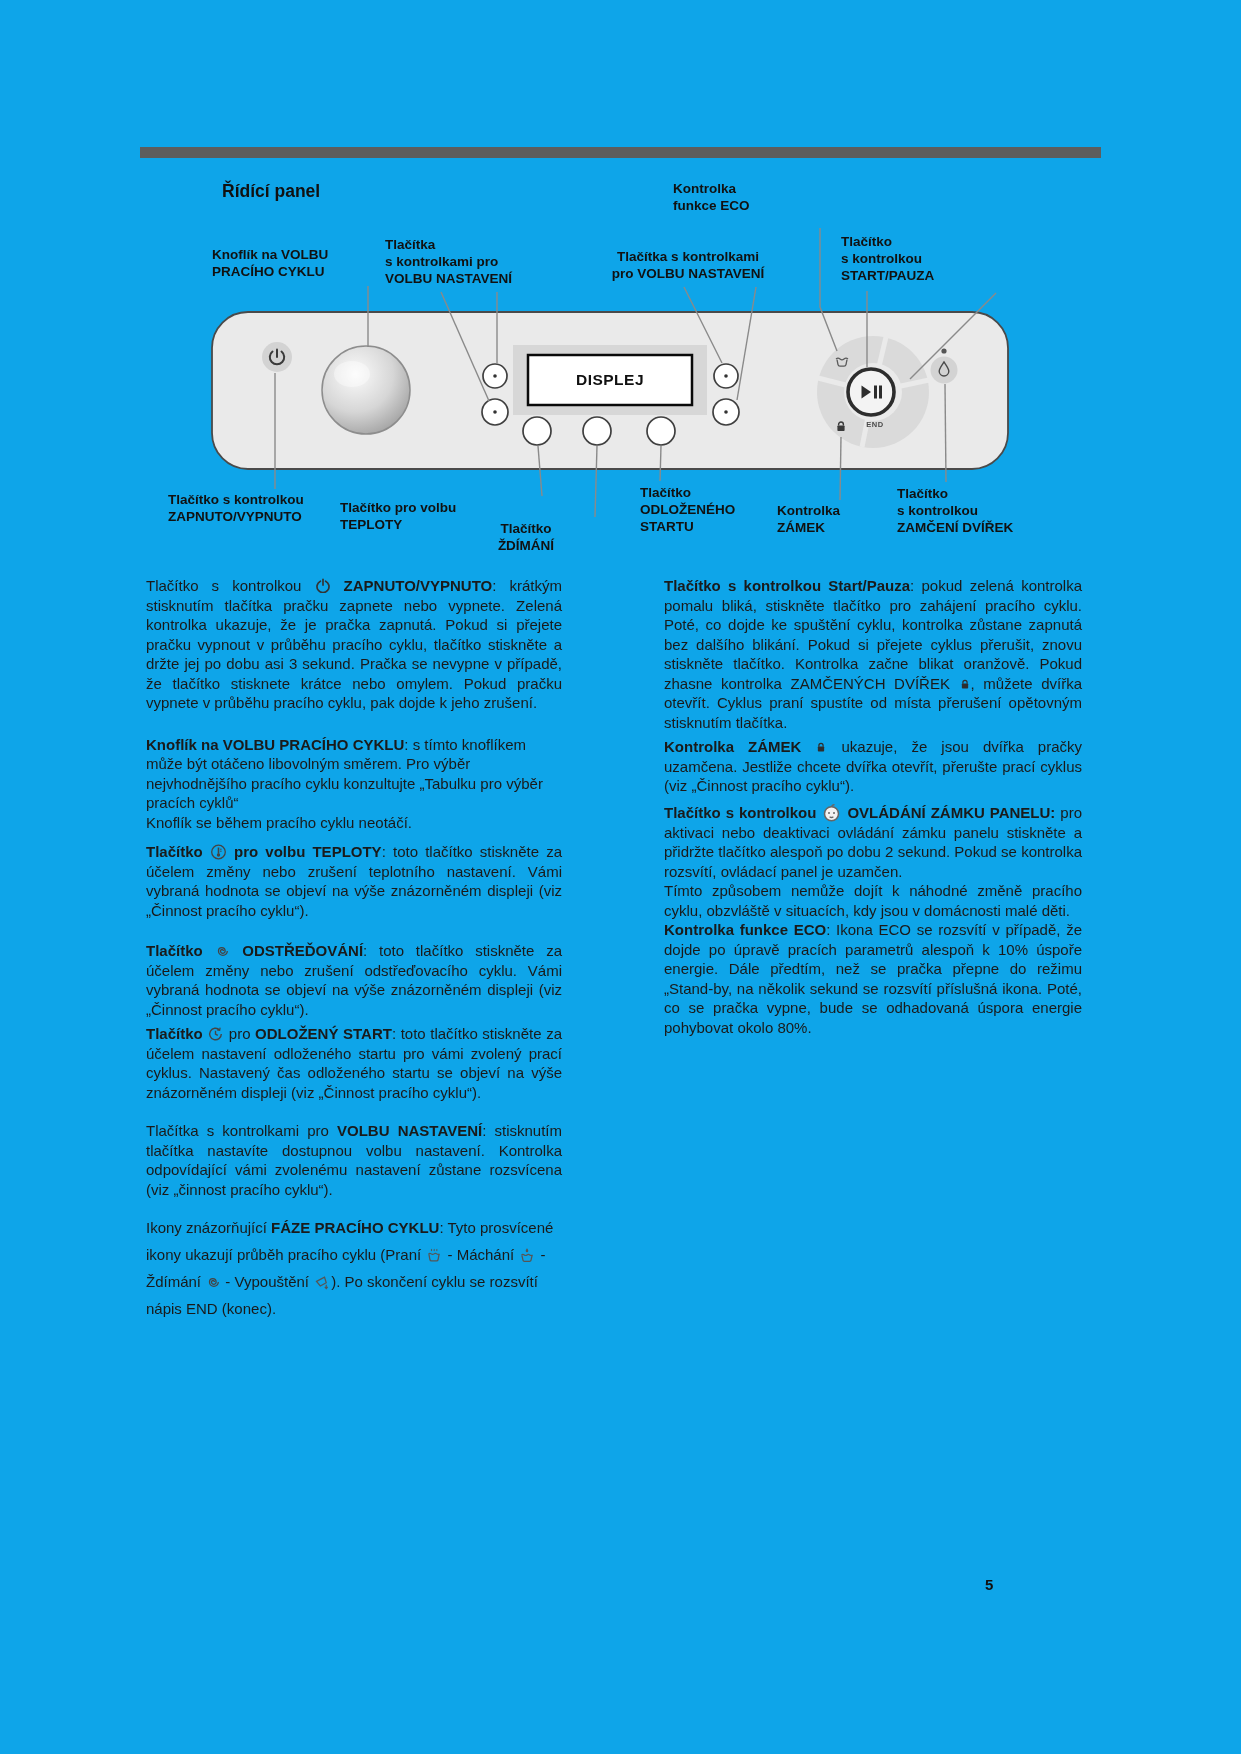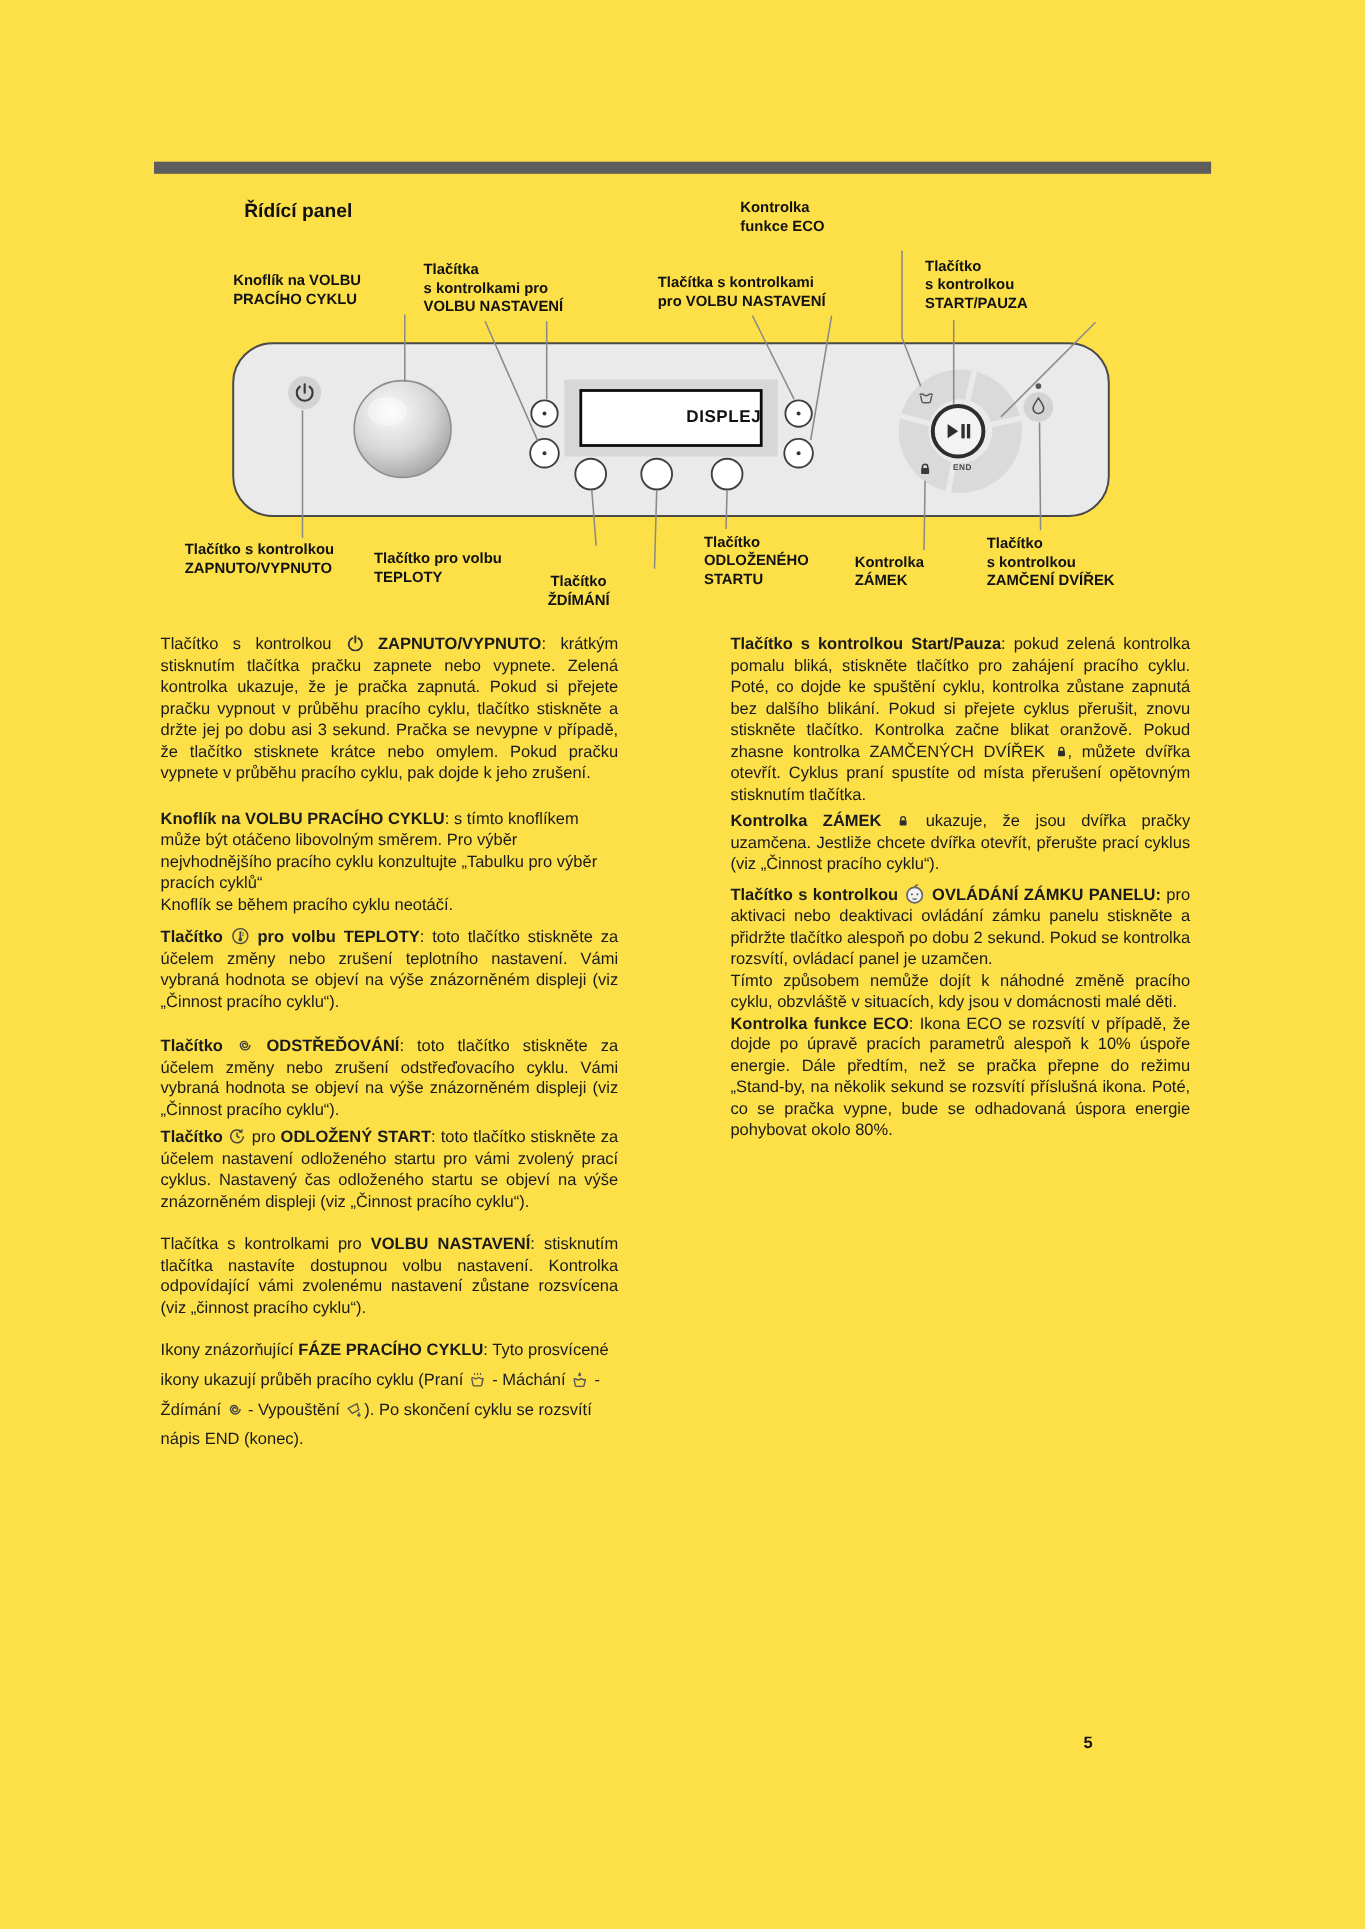--- a/index.html
+++ b/index.html
@@ -1,24 +1,24 @@
 <!DOCTYPE html>
 <html><head>
 <meta charset="utf-8">
 <style>
   html,body{margin:0;padding:0;background:#ffffff;}
-  .page{position:relative;width:1241px;height:1754px;background:#fde047;
+  .page{position:relative;width:1241px;height:1754px;background:#0ea5e9;
         font-family:"Liberation Sans",sans-serif;color:#1a1a1a;overflow:hidden;}
   .topbar{position:absolute;left:140px;top:147px;width:961px;height:11px;background:#5d5d5d;}
   .doc-title{position:absolute;left:222px;top:181px;font-size:17.5px;font-weight:bold;color:#111;}
   .callout{position:absolute;font-size:13.5px;font-weight:bold;line-height:17px;
            white-space:pre-line;color:#111;}
   .overlay{position:absolute;font-weight:bold;color:#111;}
   .display-label{left:528px;top:355px;width:164px;height:50px;line-height:50px;
-                 text-align:right;font-size:15.5px;letter-spacing:.5px;}
+                 text-align:center;font-size:15.5px;letter-spacing:.5px;}
   .end-label{left:858px;top:420px;width:34px;font-size:7.5px;color:#4a4a4a;
              text-align:center;letter-spacing:.5px;}
   .col{position:absolute;top:576px;width:416px;font-size:15px;line-height:19.5px;}
   .col p{margin:0;}
   .j{text-align:justify;}
   .phase{line-height:27px;}
   .b{font-weight:bold;}
   .inline-icon{display:inline-block;width:17px;height:16px;vertical-align:-3px;}
   .inline-icon svg{display:block;width:100%;height:100%;}
   .icon-power{width:16px;height:15px;vertical-align:-2px;}
@@ -135,21 +135,21 @@
   </svg>
 
   <div class="overlay display-label">DISPLEJ</div>
   <div class="overlay end-label">END</div>
 
   <div class="callout" style="left:212px;top:246px;width:130px;text-align:left">Knoflík na VOLBU
 PRACÍHO CYKLU</div>
   <div class="callout" style="left:385px;top:236px;width:150px">Tlačítka
 s kontrolkami pro
 VOLBU NASTAVENÍ</div>
-  <div class="callout" style="left:598px;top:248px;width:180px;text-align:left">Tlačítka s kontrolkami
+  <div class="callout" style="left:598px;top:248px;width:180px;text-align:center">Tlačítka s kontrolkami
 pro VOLBU NASTAVENÍ</div>
   <div class="callout" style="left:673px;top:180px;width:120px">Kontrolka
 funkce ECO</div>
   <div class="callout" style="left:841px;top:233px;width:120px">Tlačítko
 s kontrolkou
 START/PAUZA</div>
   <div class="callout" style="left:168px;top:491px;width:180px">Tlačítko s kontrolkou
 ZAPNUTO/VYPNUTO</div>
   <div class="callout" style="left:340px;top:499px;width:160px">Tlačítko pro volbu
 TEPLOTY</div>

